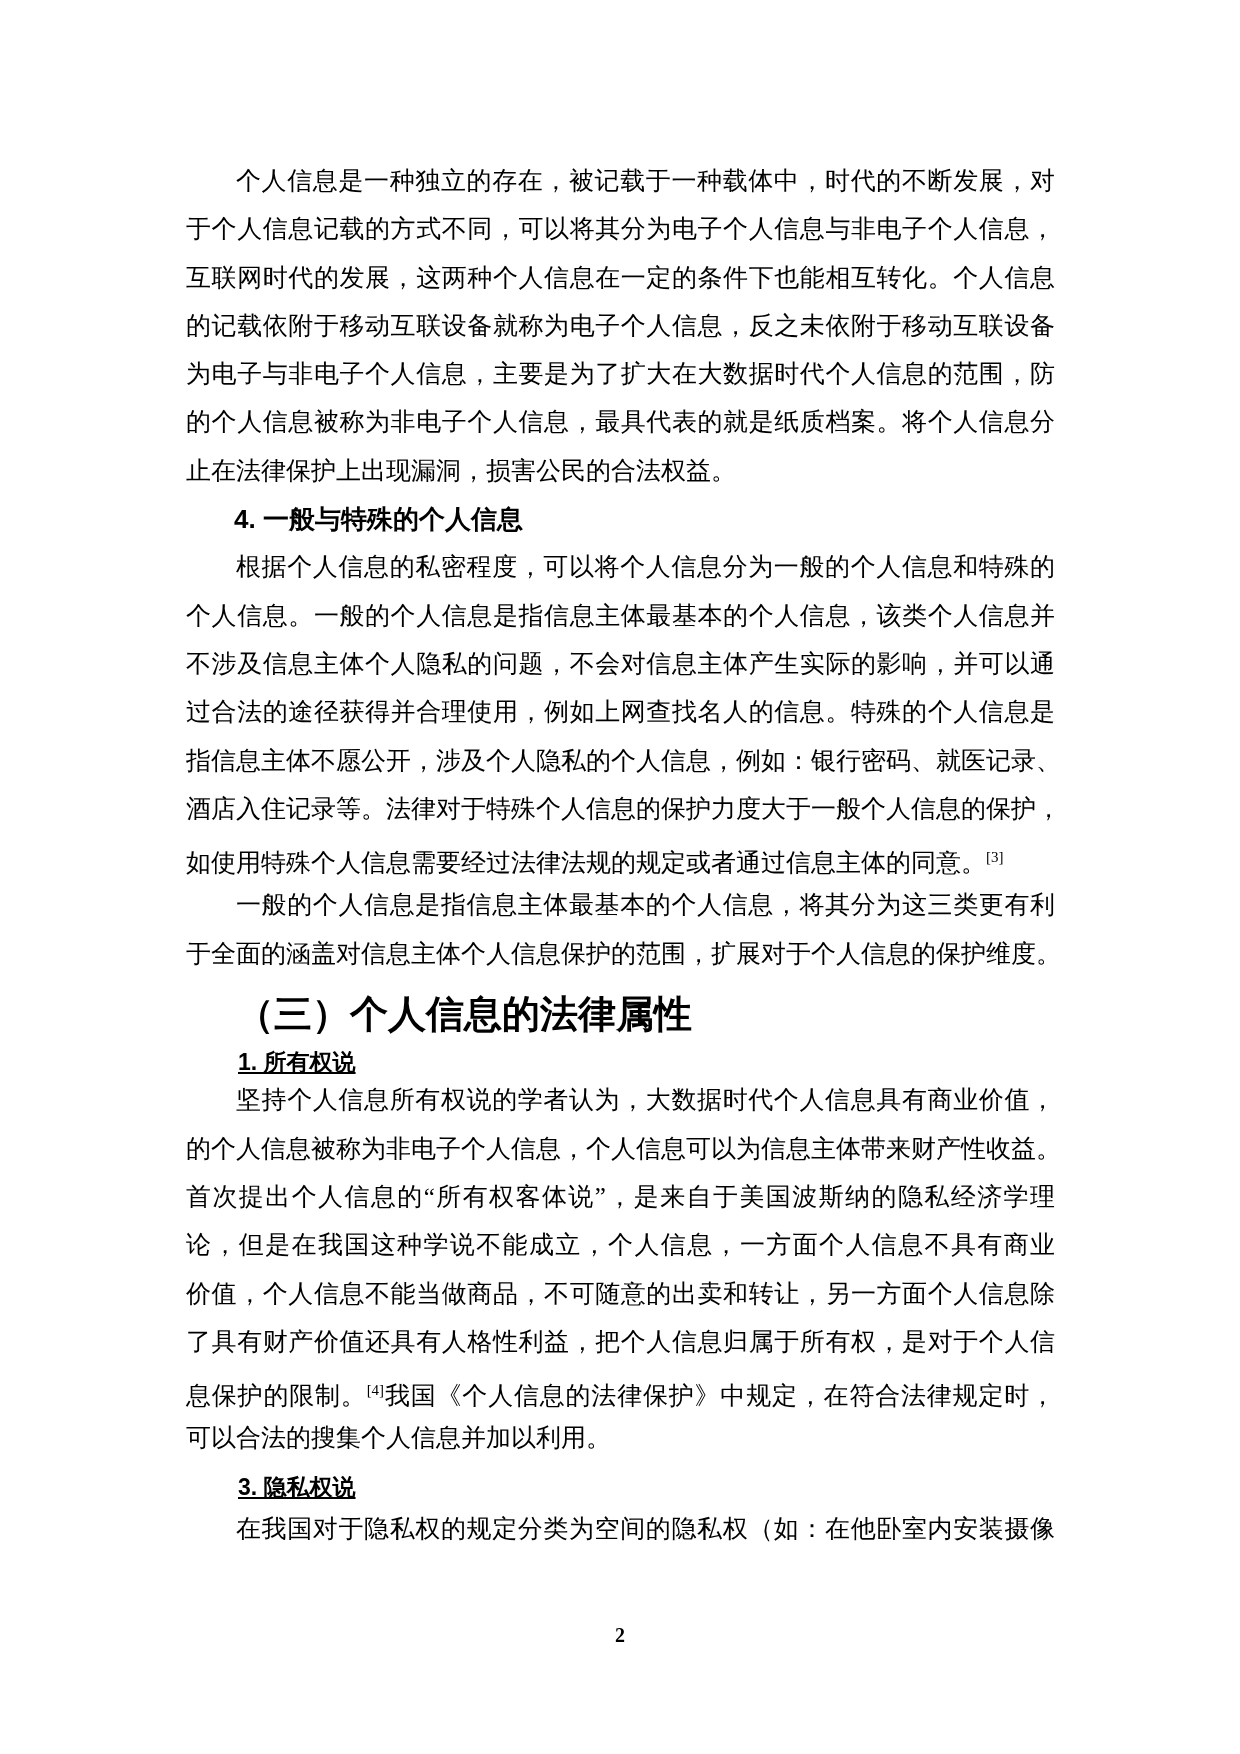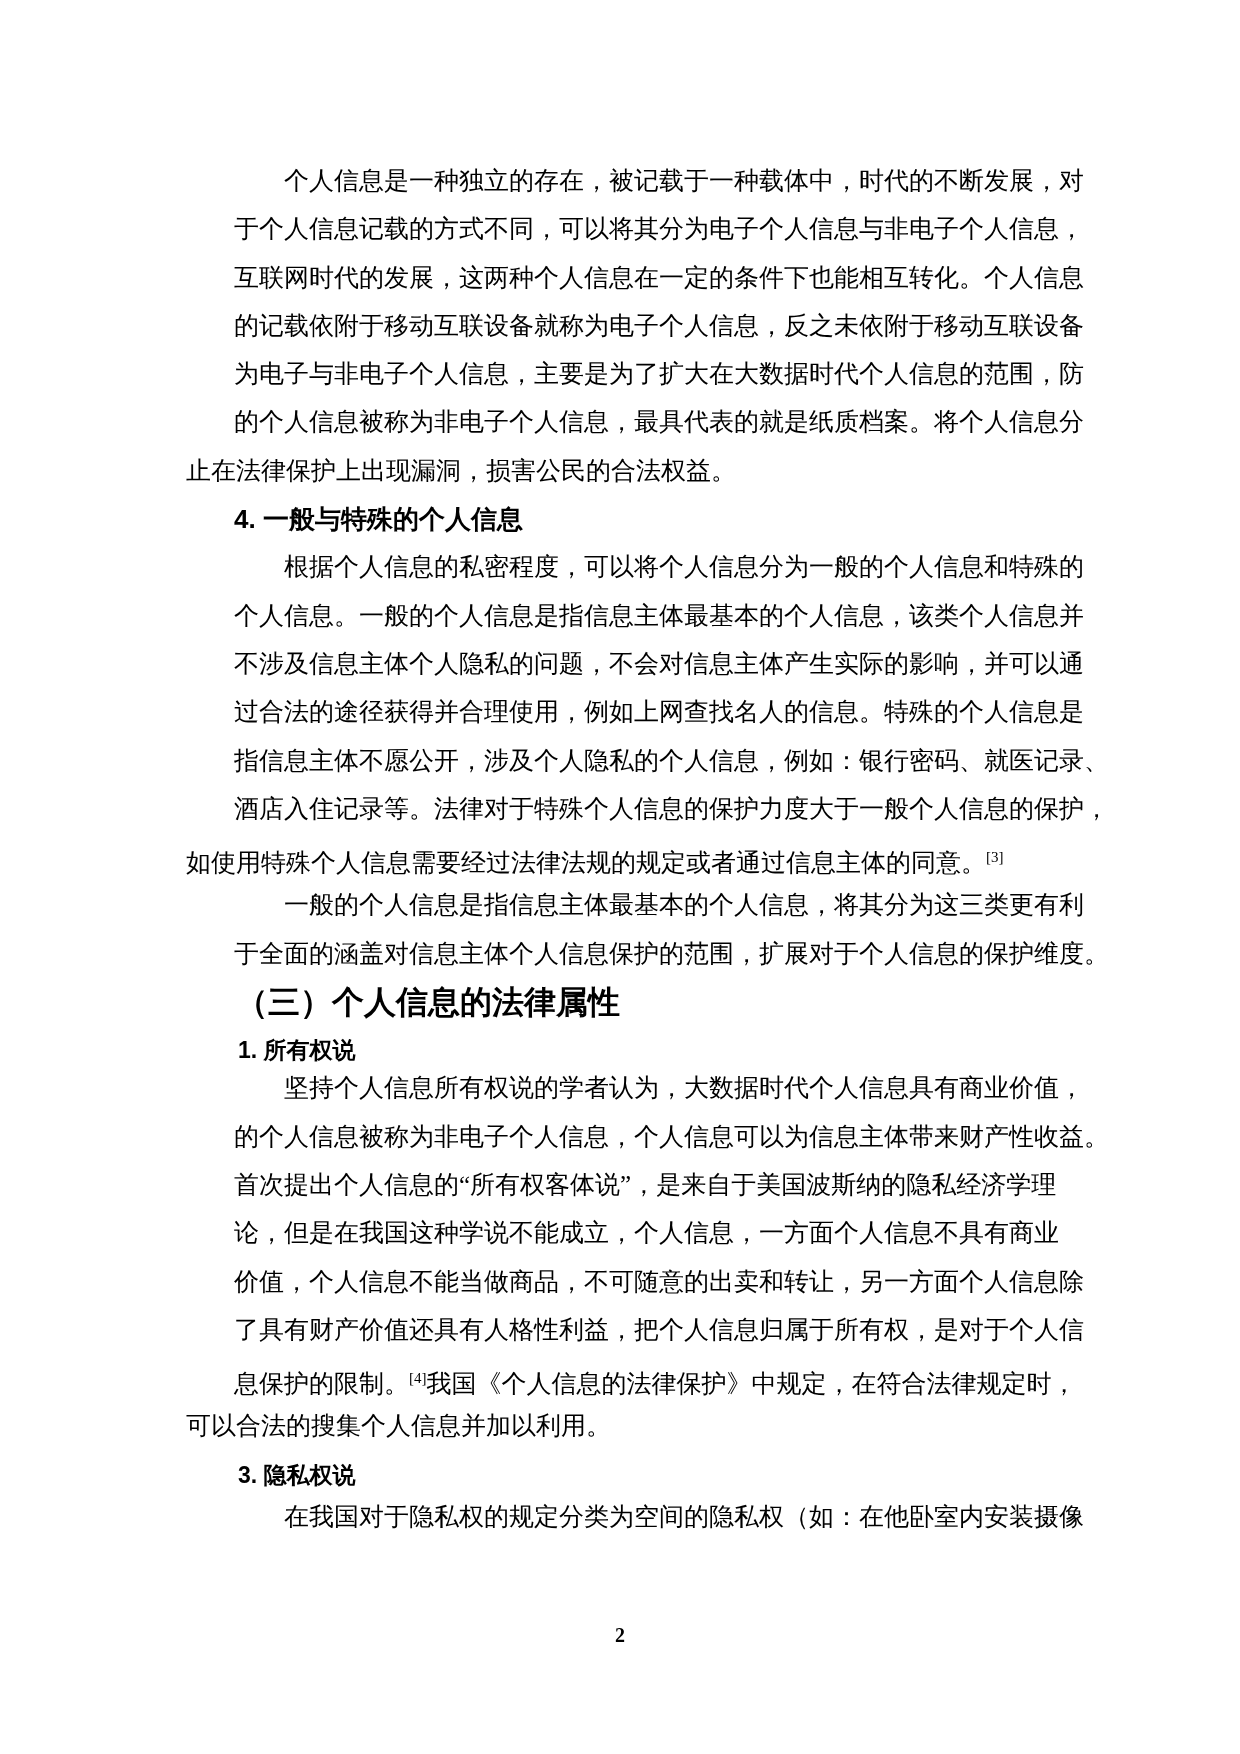--- a/index.html
+++ b/index.html
@@ -25,52 +25,53 @@
     color: #000000;
   }
   .line {
     height: 48.3px;
     line-height: 48.3px;
     white-space: nowrap;
   }
   .line.fill {
     text-align: justify;
     text-align-last: justify;
-    margin-left: 48px;
   }
   .line.indent {
     padding-left: 50px;
   }
   .h-mid {
     font-family: "Liberation Sans", "DejaVu Sans", sans-serif;
     font-weight: bold;
     font-size: 26px;
     height: 48.3px;
     line-height: 48.3px;
     padding-left: 48px;
     white-space: nowrap;
   }
   .h-big {
     font-family: "Liberation Sans", "DejaVu Sans", sans-serif;
     font-weight: bold;
-    font-size: 32px;
+    font-size: 38px;
     height: 48.3px;
     line-height: 48.3px;
+    margin-top: 12px;
     padding-left: 50px;
     white-space: nowrap;
   }
   .h-small {
     font-family: "Liberation Sans", "DejaVu Sans", sans-serif;
     font-weight: bold;
     font-size: 23px;
     height: 28px;
     line-height: 28px;
     margin-top: 10px;
     padding-left: 52px;
     white-space: nowrap;
+    text-decoration: underline;
   }
   .mt4 { margin-top: 4px; }
   .sup {
     font-size: 15px;
     vertical-align: 9px;
   }
   .page-number {
     position: absolute;
     top: 1624px;
     left: 0;

